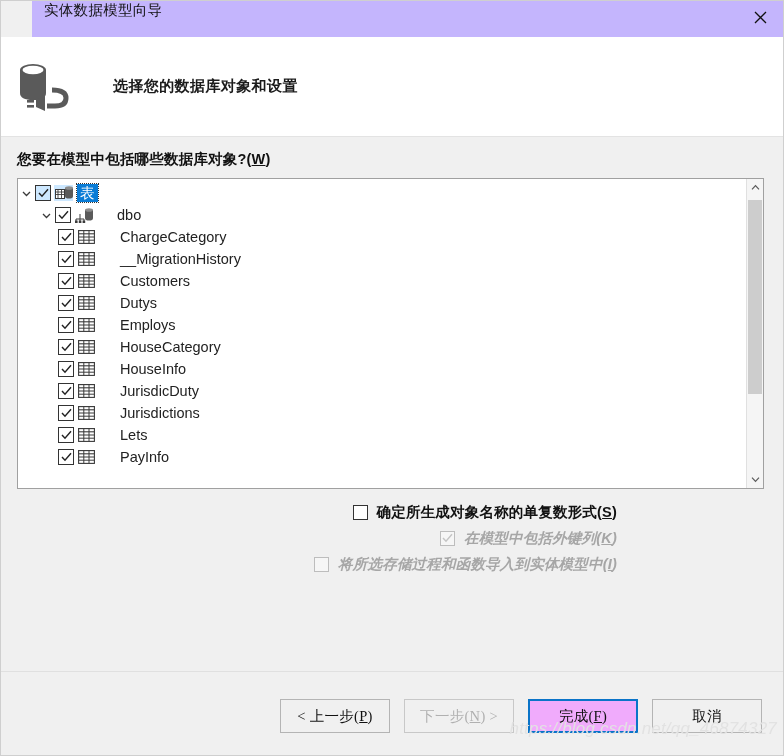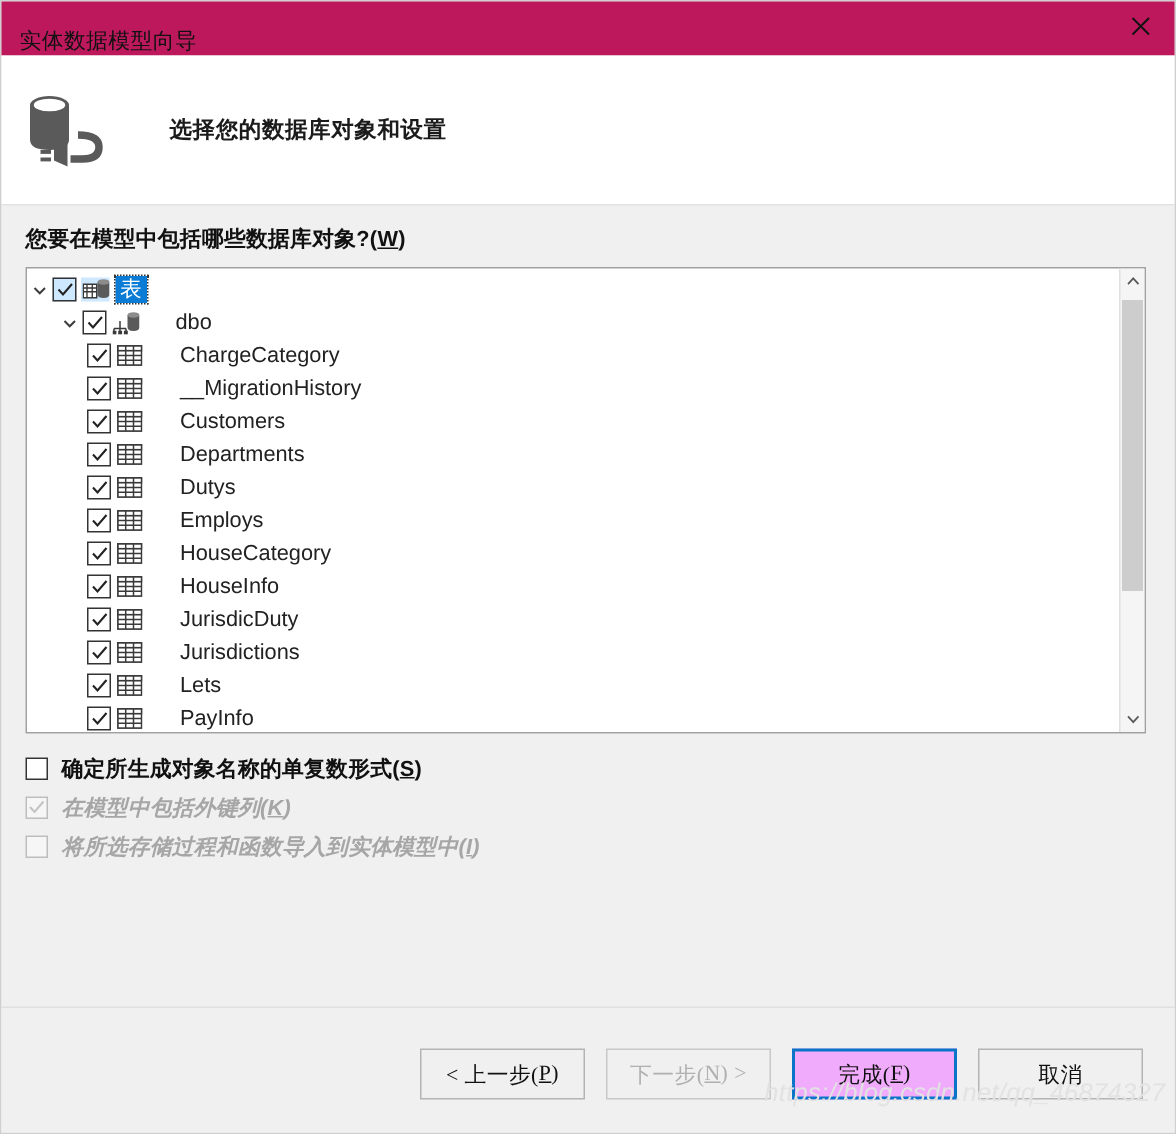--- a/index.html
+++ b/index.html
@@ -27,24 +27,25 @@
     box-sizing: border-box;
     border: 1px solid #cfcfcf;
     display: flex;
     flex-direction: column;
   }
 
   
   .titlebar {
     height: 36px;
     min-height: 36px;
-    background: #be185d;
-    display: flex;
-    align-items: flex-end;
+    background: #c4b5fd;
+    display: flex;
+    align-items: flex-start;
     position: relative;
+    margin-left: 31px;
   }
   .titlebar-text {
     padding-left: 12px;
     font-size: 14.5px;
     color: #111111;
     letter-spacing: 0.3px;
   }
   .close-btn {
     position: absolute;
     right: 0; top: 0;
@@ -215,20 +216,21 @@
   .options {
     position: absolute;
     left: 16px;
     top: 362px;
     width: 600px;
   }
   .opt-row {
     height: 26px;
     display: flex;
     align-items: center;
+    justify-content: flex-end;
   }
   .opt-box {
     width: 15px; height: 15px;
     min-width: 15px;
     box-sizing: border-box;
     border: 1px solid #333333;
     background: #ffffff;
     margin-right: 9px;
     display: flex;
     align-items: center;
@@ -455,36 +457,20 @@
                   <path d="M1 5 L4 8.3 L10 1.3" stroke="#222222" stroke-width="1.4" fill="none"></path>
                 </svg>
               </div>
               <div class="node-icon">
                 <svg width="17" height="14" viewBox="0 0 17 14">
                   <rect x="0.6" y="0.6" width="15.8" height="12.8" fill="#ffffff" stroke="#3a3a3a" stroke-width="1.1"></rect>
                   <rect x="0.6" y="0.6" width="15.8" height="3.2" fill="#ffffff" stroke="#3a3a3a" stroke-width="1.1"></rect>
                   <path d="M0.6 7 H16.4 M0.6 10.2 H16.4 M5.8 0.6 V13.4 M11 0.6 V13.4" stroke="#3a3a3a" stroke-width="1"></path>
                 </svg>
               </div>
-              <div class="node-label plain">Departments</div>
-            </div>
-            <div class="tree-row">
-              <div class="indent-2"></div>
-              <div class="cbx">
-                <svg width="11" height="10" viewBox="0 0 11 10">
-                  <path d="M1 5 L4 8.3 L10 1.3" stroke="#222222" stroke-width="1.4" fill="none"></path>
-                </svg>
-              </div>
-              <div class="node-icon">
-                <svg width="17" height="14" viewBox="0 0 17 14">
-                  <rect x="0.6" y="0.6" width="15.8" height="12.8" fill="#ffffff" stroke="#3a3a3a" stroke-width="1.1"></rect>
-                  <rect x="0.6" y="0.6" width="15.8" height="3.2" fill="#ffffff" stroke="#3a3a3a" stroke-width="1.1"></rect>
-                  <path d="M0.6 7 H16.4 M0.6 10.2 H16.4 M5.8 0.6 V13.4 M11 0.6 V13.4" stroke="#3a3a3a" stroke-width="1"></path>
-                </svg>
-              </div>
               <div class="node-label plain">Dutys</div>
             </div>
             <div class="tree-row">
               <div class="indent-2"></div>
               <div class="cbx">
                 <svg width="11" height="10" viewBox="0 0 11 10">
                   <path d="M1 5 L4 8.3 L10 1.3" stroke="#222222" stroke-width="1.4" fill="none"></path>
                 </svg>
               </div>
               <div class="node-icon">

